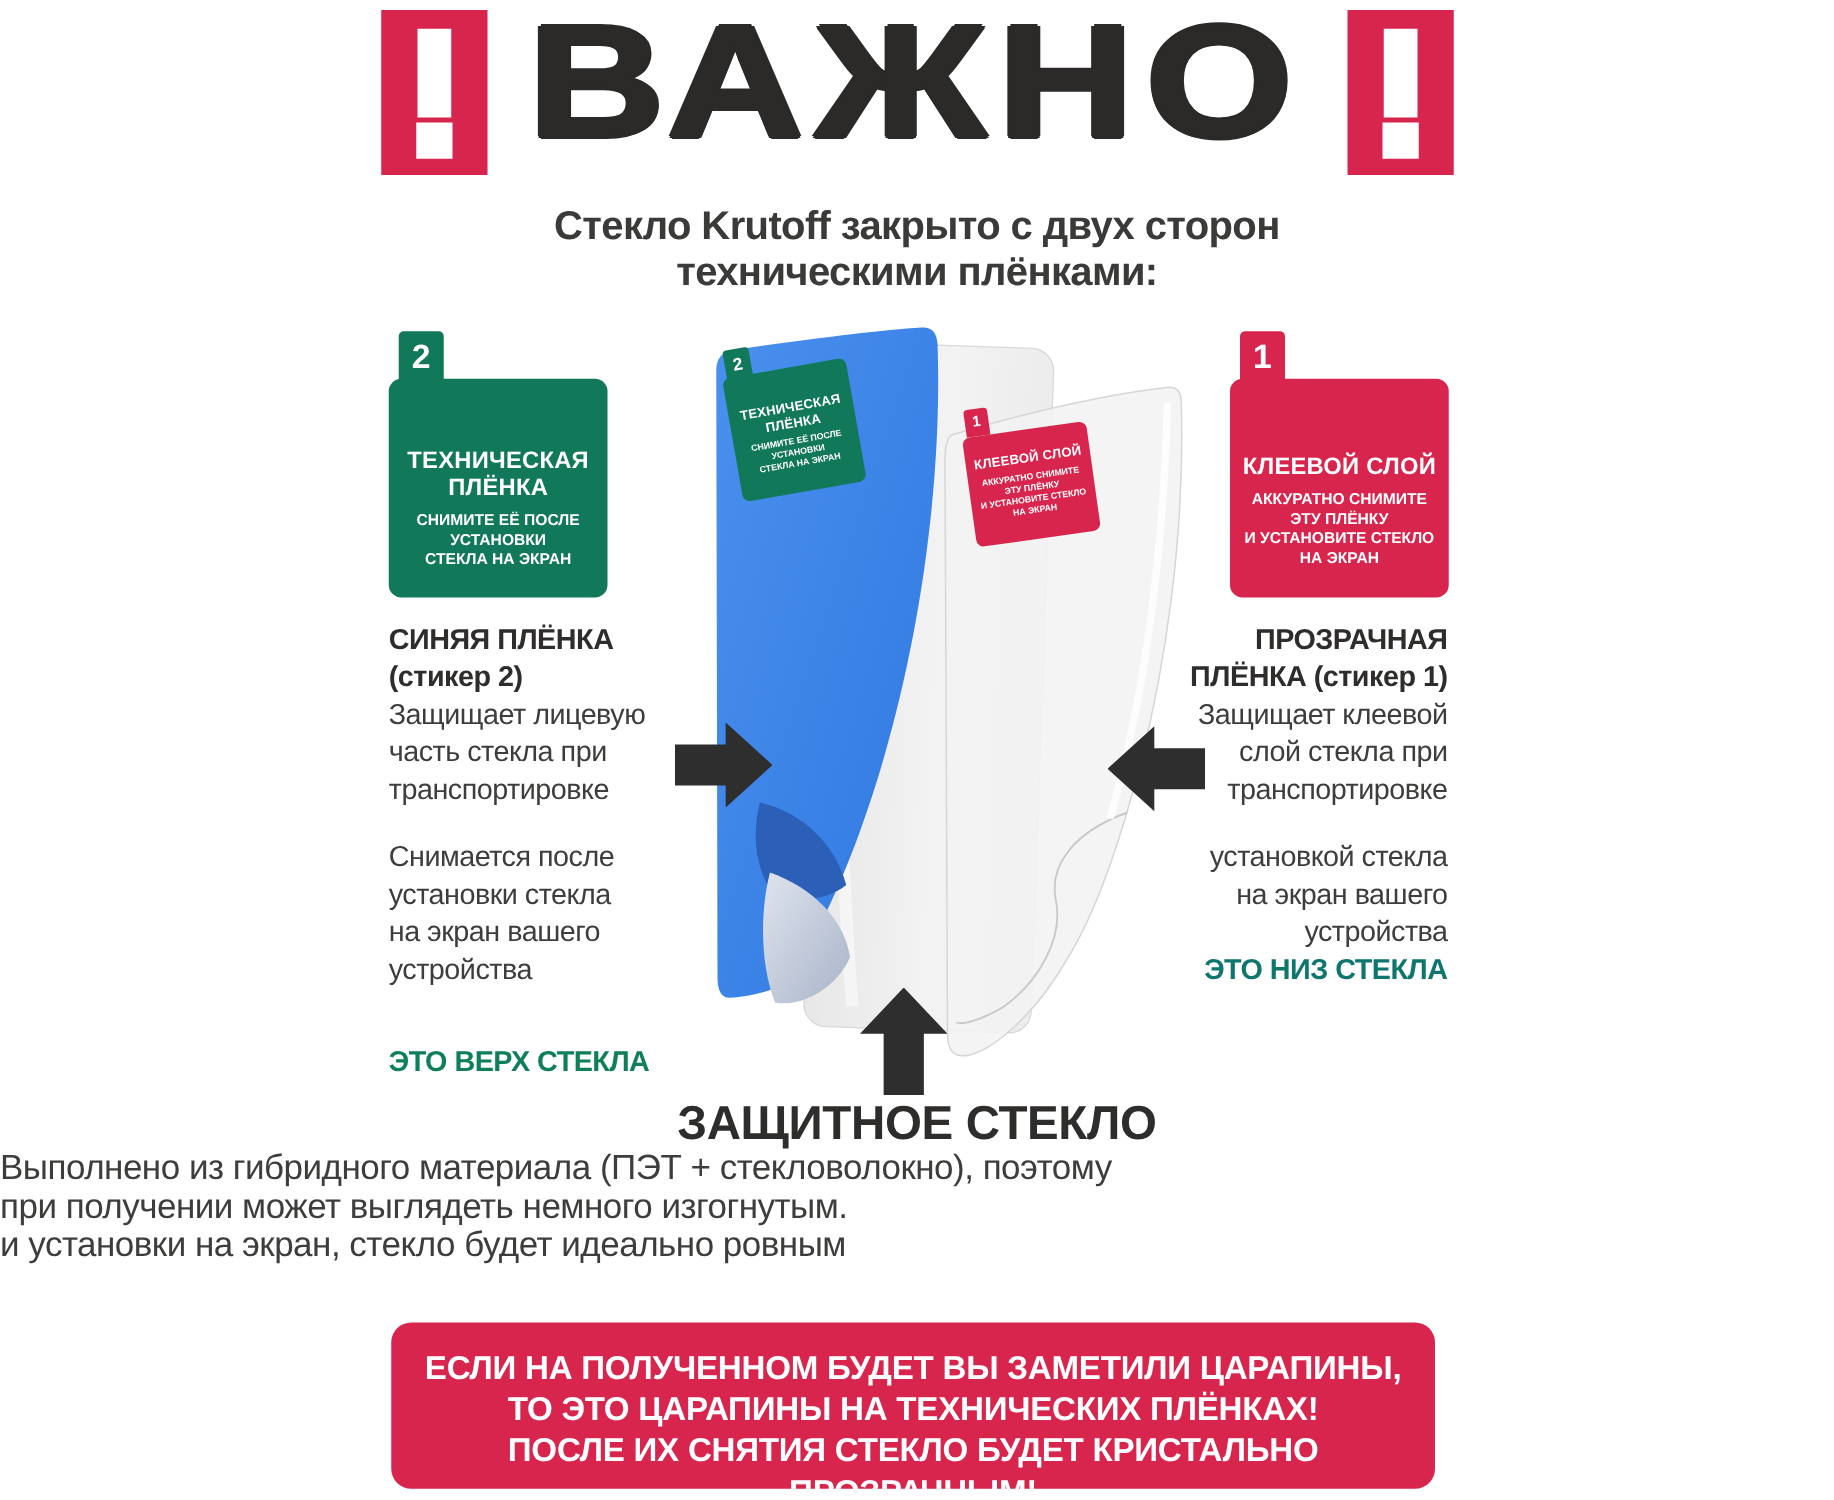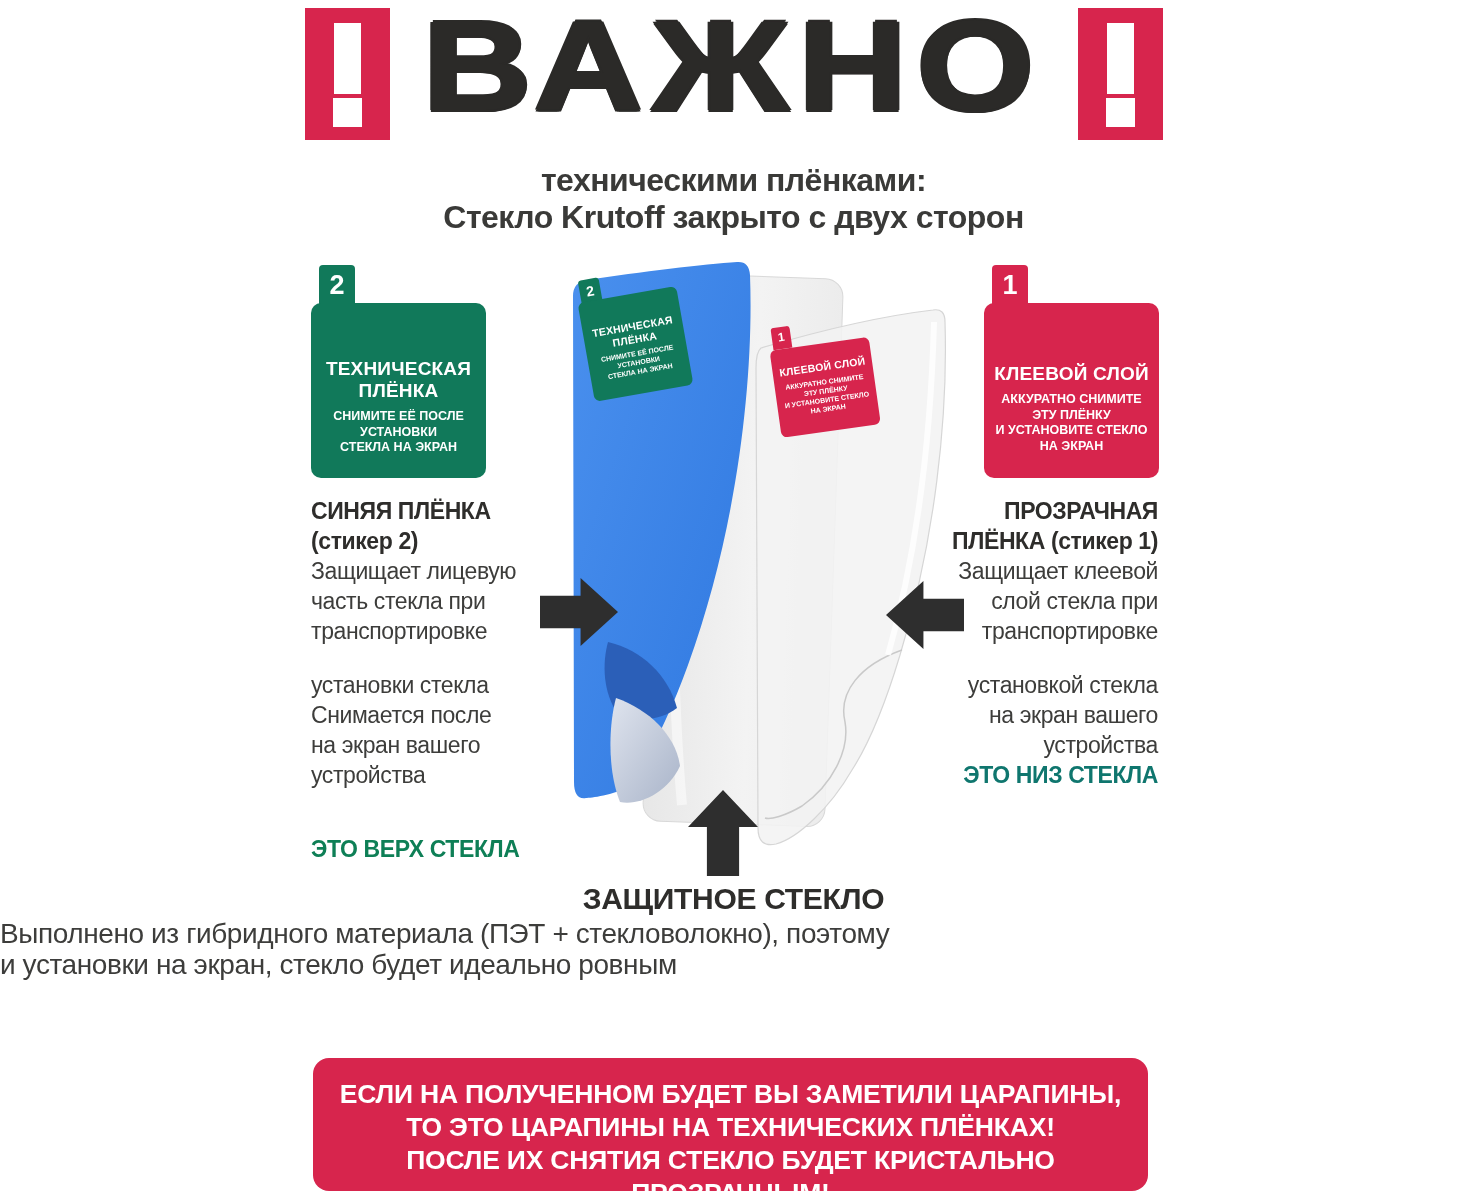--- a/index.html
+++ b/index.html
@@ -70,21 +70,21 @@
   .hl-green{color:#0e7f56;font-weight:bold;margin-top:44px;}
   .hl-red{color:#0f766e;font-weight:bold;}
 
   
   .arrow{background:#2e2e2e;}
   .arrow-right{width:78px;height:68px;clip-path:polygon(0 26%,52% 26%,52% 0,100% 50%,52% 100%,52% 74%,0 74%);}
   .arrow-left{width:78px;height:68px;clip-path:polygon(100% 26%,48% 26%,48% 0,0 50%,48% 100%,48% 74%,100% 74%);}
   .arrow-up{width:70px;height:86px;clip-path:polygon(50% 0,100% 43%,73% 43%,73% 100%,27% 100%,27% 43%,0 43%);}
 
   
-  .glass-heading{left:0;right:0;top:882px;text-align:center;font-size:30px;line-height:34px;font-weight:bold;color:#2e2d2b;letter-spacing:-0.3px;}
+  .glass-heading{left:0;right:0;top:882px;text-align:center;font-size:38px;line-height:34px;font-weight:bold;color:#2e2d2b;letter-spacing:-0.3px;}
   .glass-para{left:0;right:0;top:918px;text-align:left;font-size:28px;line-height:31px;color:#3d3d3b;letter-spacing:-0.4px;}
 
   
   .banner{
     left:313px;top:1058px;width:835px;height:133px;border-radius:16px;background:#d7254d;
     color:#fff;text-align:center;box-sizing:border-box;padding-top:20px;
     font-weight:bold;font-size:26.5px;line-height:33px;letter-spacing:-0.2px;
   }
 </style>
 </head>
@@ -100,22 +100,22 @@
   <span>ВАЖНО</span>
 </div>
 <div class="abs bang-box" style="left:1078px;top:8px;">
   <span>
     <span class="bar"></span>
     <span class="dot"></span>
   </span>
 </div>
 
 <div class="abs subtitle">
+  <div>Стекло Krutoff закрыто с двух сторон</div>
   <div>техническими плёнками:</div>
-  <div>Стекло Krutoff закрыто с двух сторон</div>
 </div>
 
 <div class="abs sticker" style="left:311px;top:265px;height:213px;">
   <div class="tab green-bg"><span>2</span></div>
   <div class="body green-bg">
     <div class="s-title">ТЕХНИЧЕСКАЯ</div>
     <div class="s-title">ПЛЁНКА</div>
     <div class="s-gap"></div>
     <div class="s-line">СНИМИТЕ ЕЁ ПОСЛЕ</div>
     <div class="s-line">УСТАНОВКИ</div>
@@ -198,22 +198,22 @@
 <div class="abs arrow arrow-left" style="left:886px;top:581px;"></div>
 <div class="abs arrow arrow-up" style="left:688px;top:790px;"></div>
 
 <div class="abs txt-block tb-left" style="left:311px;top:496px;">
   <div class="bold">СИНЯЯ ПЛЁНКА</div>
   <div class="bold">(стикер 2)</div>
   <div>Защищает лицевую</div>
   <div>часть стекла при</div>
   <div>транспортировке</div>
   <div class="gap"></div>
+  <div>Снимается после</div>
   <div>установки стекла</div>
-  <div>Снимается после</div>
   <div>на экран вашего</div>
   <div>устройства</div>
   <div class="hl-green">ЭТО ВЕРХ СТЕКЛА</div>
 </div>
 
 <div class="abs txt-block tb-right" style="left:898px;top:496px;">
   <div class="bold">ПРОЗРАЧНАЯ</div>
   <div class="bold">ПЛЁНКА (стикер 1)</div>
   <div>Защищает клеевой</div>
   <div>слой стекла при</div>
@@ -221,20 +221,21 @@
   <div class="gap"></div>
   <div>установкой стекла</div>
   <div>на экран вашего</div>
   <div>устройства</div>
   <div class="hl-red">ЭТО НИЗ СТЕКЛА</div>
 </div>
 
 <div class="abs glass-heading">ЗАЩИТНОЕ СТЕКЛО</div>
 <div class="abs glass-para">
   <div>Выполнено из гибридного материала (ПЭТ + стекловолокно), поэтому</div>
+  <div>при получении может выглядеть немного изгогнутым.</div>
   <div>и установки на экран, стекло будет идеально ровным</div>
 </div>
 
 <div class="abs banner">
   <div>ЕСЛИ НА ПОЛУЧЕННОМ БУДЕТ ВЫ ЗАМЕТИЛИ ЦАРАПИНЫ,</div>
   <div>ТО ЭТО ЦАРАПИНЫ НА ТЕХНИЧЕСКИХ ПЛЁНКАХ!</div>
   <div>ПОСЛЕ ИХ СНЯТИЯ СТЕКЛО БУДЕТ КРИСТАЛЬНО ПРОЗРАЧНЫМ!</div>
 </div>
 
 </body></html>

